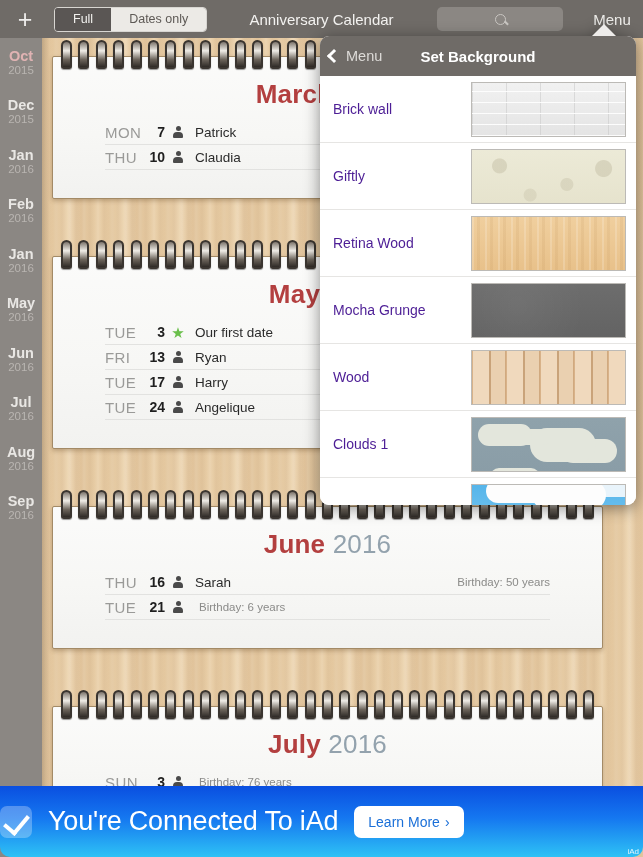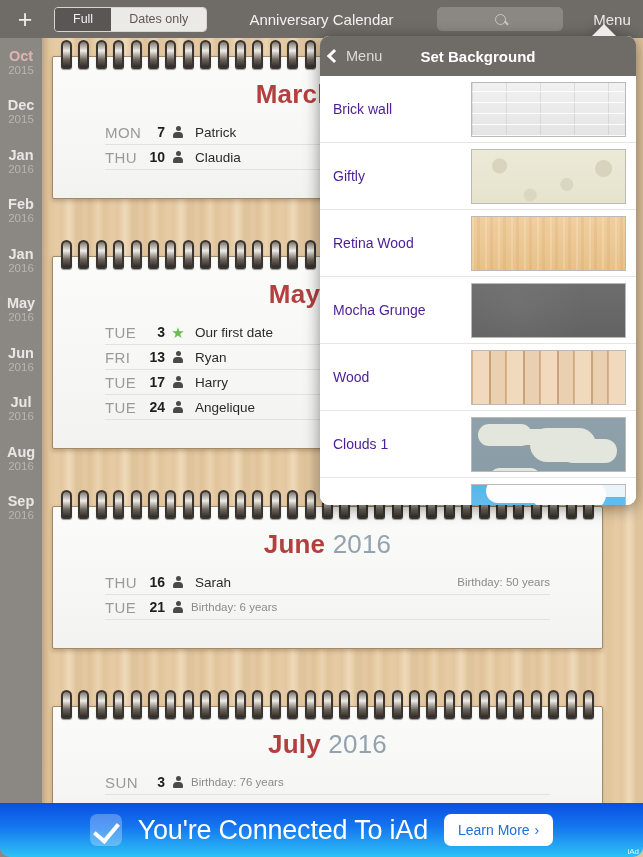--- a/index.html
+++ b/index.html
@@ -123,21 +123,21 @@
     border-bottom:1px solid #e2e2e0;
     font-size:13.5px; color:#2f2f2f;
   }
   .evt .dow{
     width:34px; font-size:15px; color:#9a9a98; letter-spacing:.4px;
     text-transform:uppercase; text-align:left;
   }
   .evt .dnum{ width:26px; font-size:14px; font-weight:bold; color:#1f1f1f; text-align:right; }
   .evt .ico{ width:26px; display:flex; justify-content:center; align-items:center; }
   .evt .name{ flex:1; padding-left:4px; font-size:13.5px; color:#2b2b2b; }
-  .evt .note{ font-size:11.5px; color:#8b8b89; }
+  .evt .note{ font-size:11.5px; color:#8b8b89;margin-left:8px; }
   .person{
     display:inline-block; width:11px; height:12px; position:relative;
   }
   .person::before{
     content:""; position:absolute; left:3px; top:0; width:5px; height:5px;
     border-radius:50%; background:#4a4a4a;
   }
   .person::after{
     content:""; position:absolute; left:0.5px; top:5.5px; width:10px; height:6.5px;
     border-radius:4px 4px 1px 1px; background:#4a4a4a;
@@ -240,23 +240,23 @@
     position:relative;
   }
   .sw-clouds2::before{
     content:""; position:absolute; left:14px; top:-6px; width:70px; height:24px;
     background:#fdfdfd; border-radius:16px;
     box-shadow:48px 4px 0 2px #fdfdfd, 96px -2px 0 -4px #e9f4fb;
   }
 
   
   #iad{
-    position:absolute; left:0; bottom:0; width:643px; height:54px;
+    position:absolute; left:0; bottom:0; width:643px; height:71px;
     background:linear-gradient(180deg,#0a4fe0 0%,#1577f0 45%,#2ec2f5 100%);
-    display:flex; align-items:center; justify-content:center; gap:16px;
+    display:flex; align-items:center; justify-content:flex-start; gap:16px;
     z-index:70;
     border-radius:0 0 10px 10px;
     overflow:hidden;
   }
   #iad-check{
     width:32px; height:32px; border-radius:7px;
     background:rgba(255,255,255,.28);
     position:relative; flex:none;
   }
   #iad-check::after{

